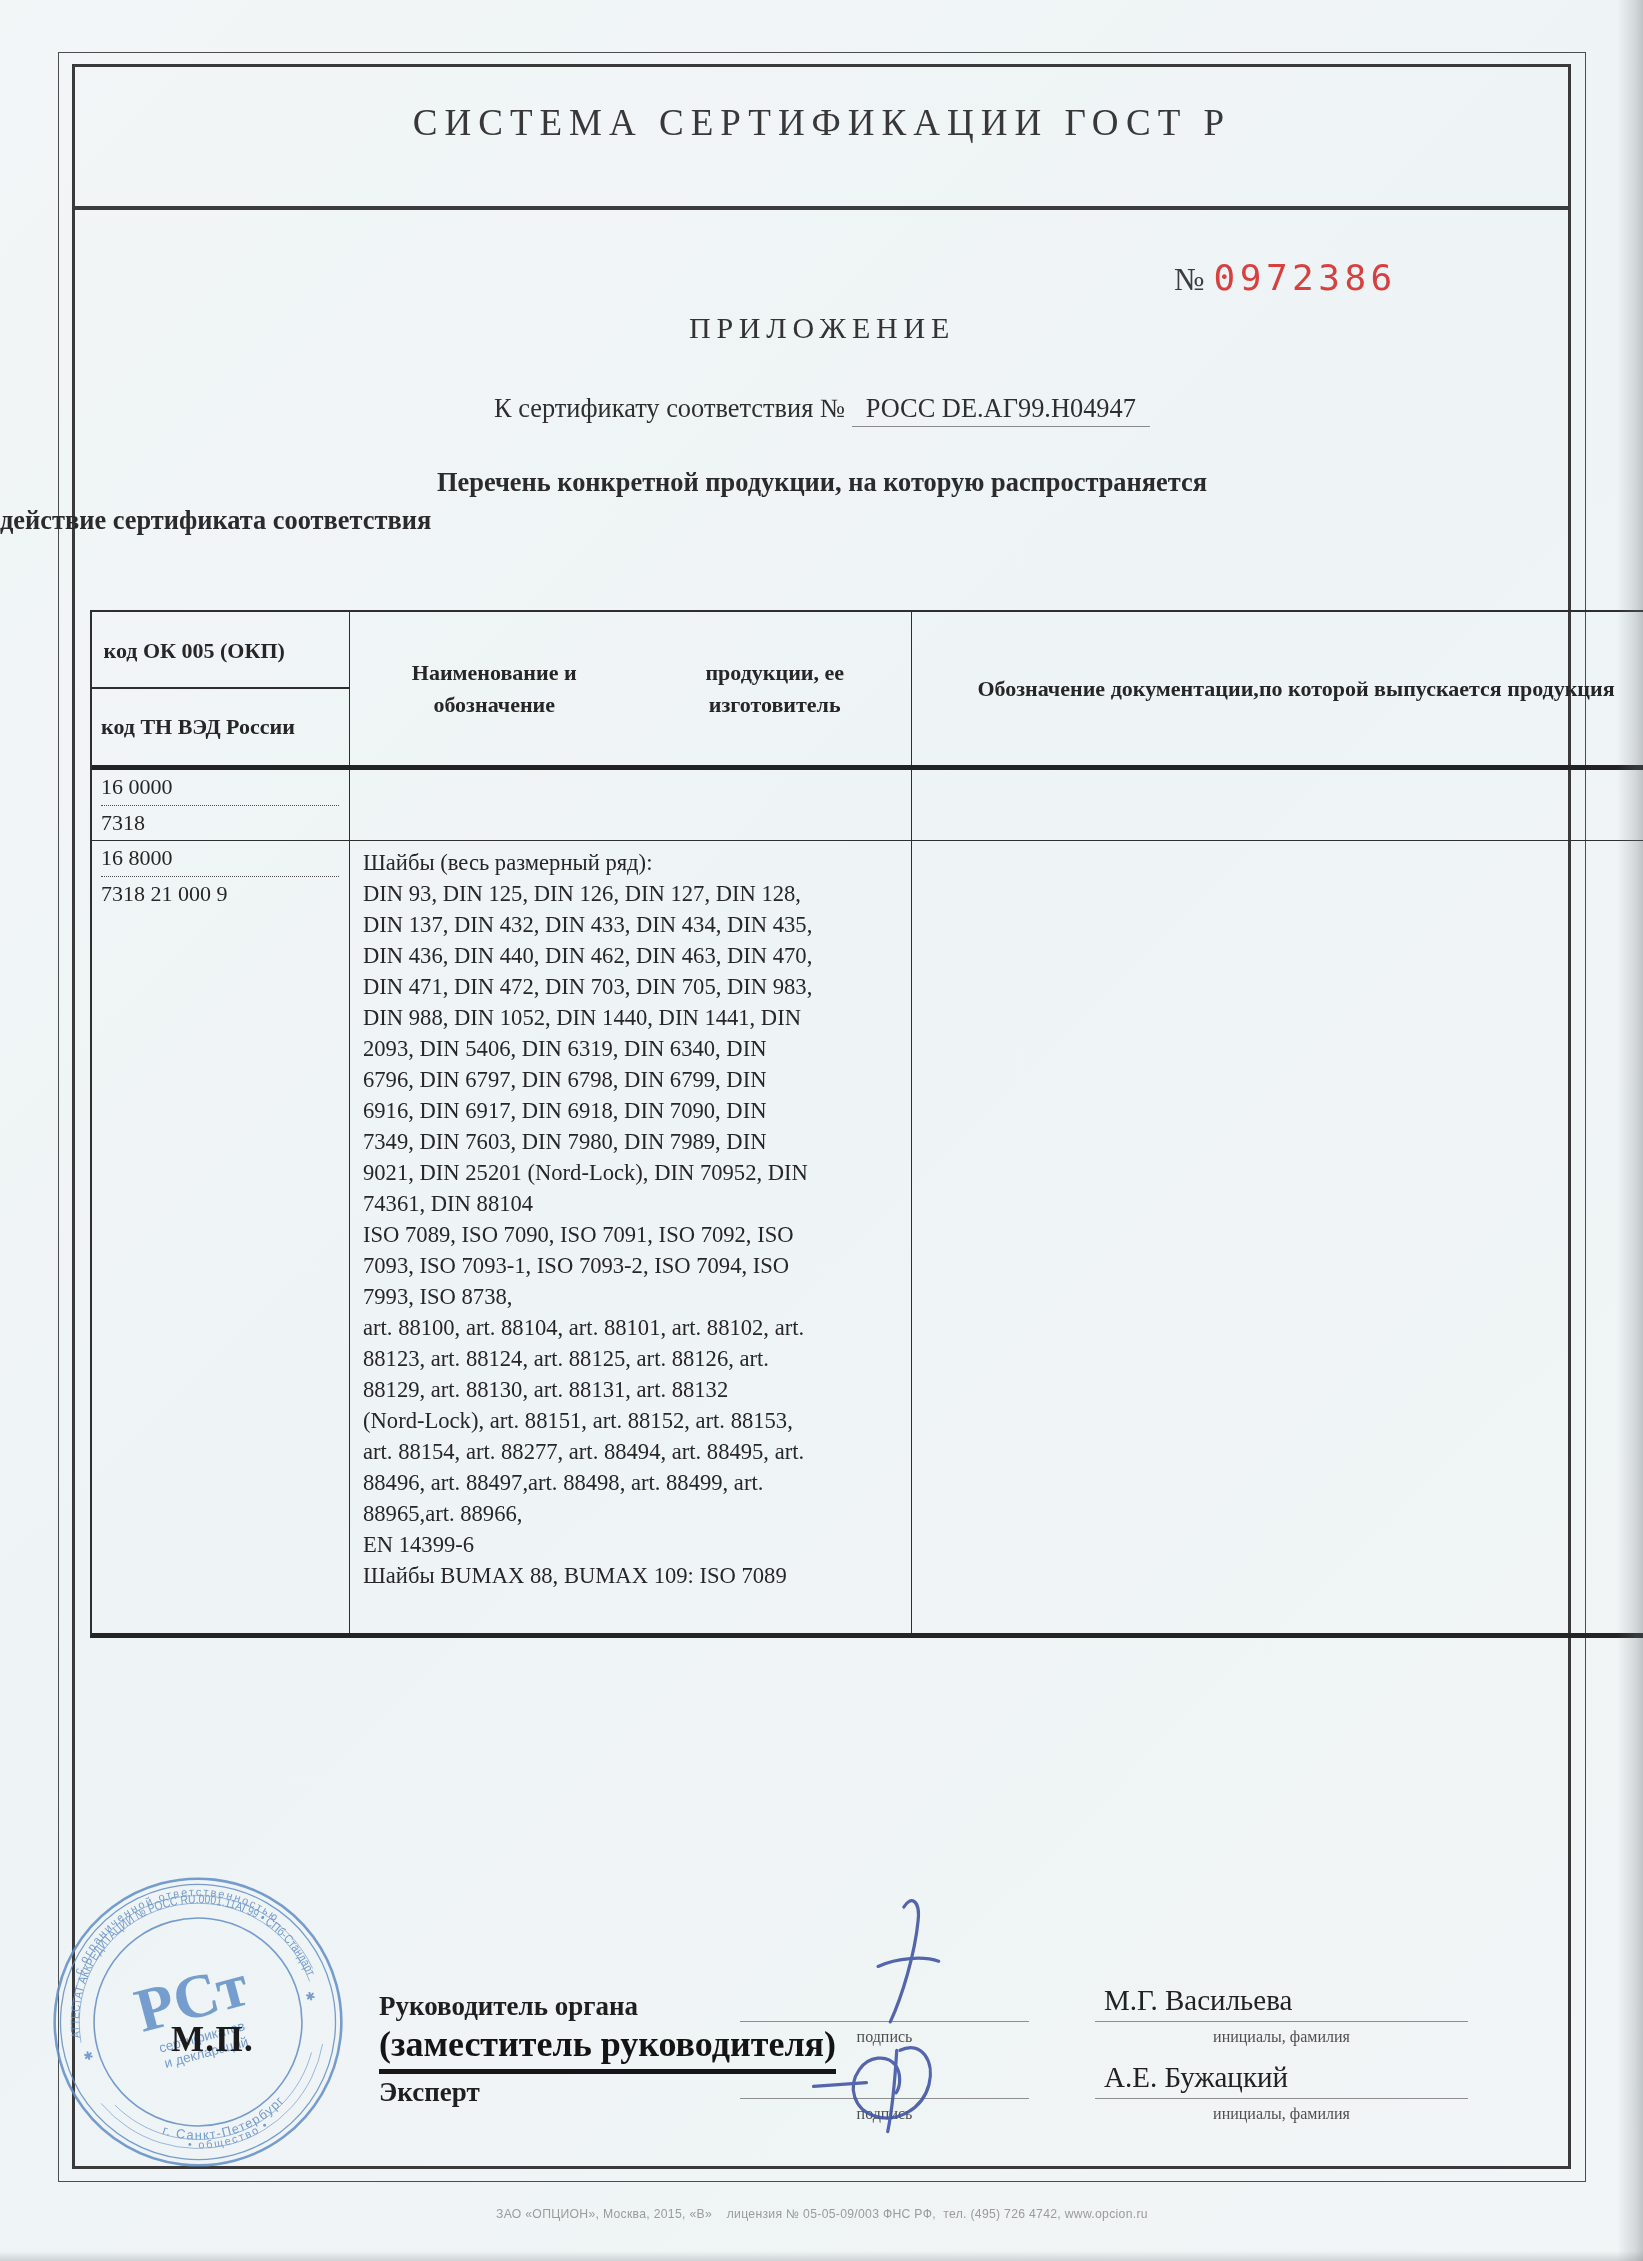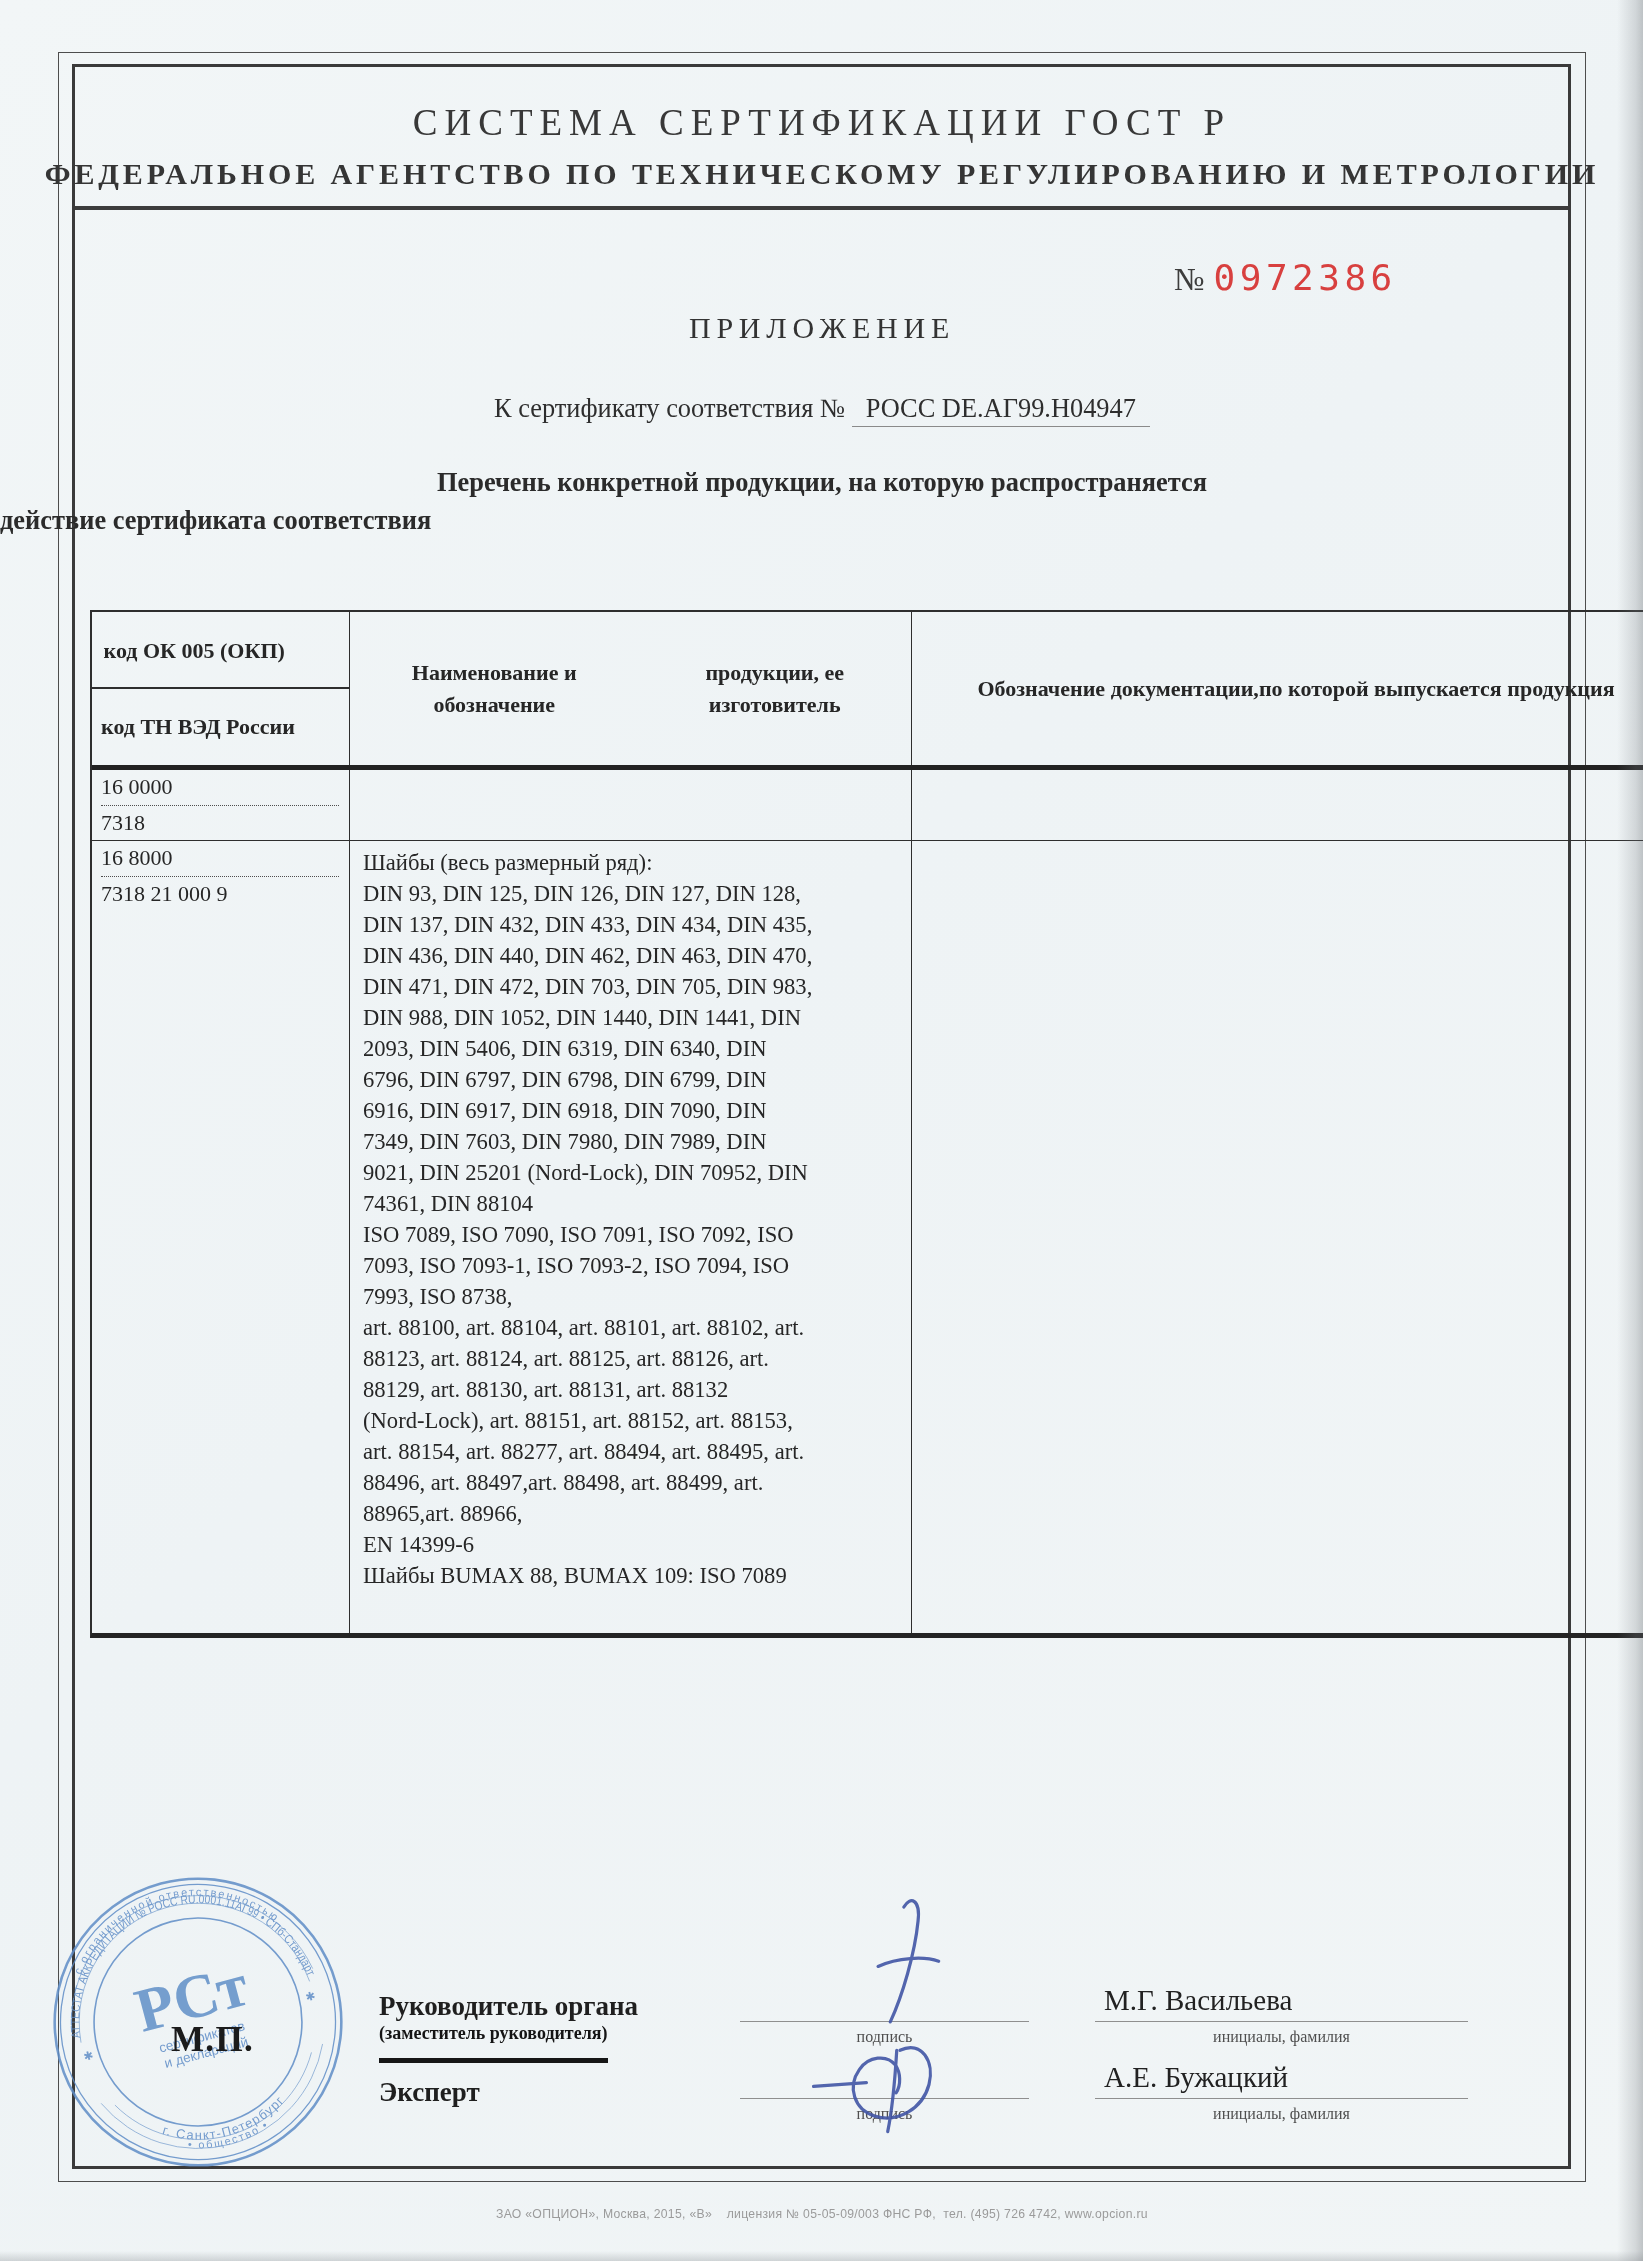--- a/index.html
+++ b/index.html
@@ -44,22 +44,22 @@
   .hcol1 .lab2{position:absolute;left:9px;top:102px;}
   .hmid{display:flex;align-items:center;justify-content:center;
         font-weight:bold;font-size:22px;line-height:32px;text-align:center;}
   .codecell{padding:3.9px 0 0 9px;font-size:22px;}
   .codecell .dots{border-bottom:1.9px dotted #4e4e4e;width:96%;margin:5.2px 0 3.9px 0;}
   .prodcell{padding:6.4px 0 0 13px;font-size:22.6px;line-height:31px;}
   .prodcell div{white-space:nowrap;overflow:hidden;}
   .emptycell{}
 
   .role1{position:absolute;left:379px;top:1989px;font-size:27px;font-weight:bold;color:#1f1f1f;line-height:34px;}
-  .role1b{position:absolute;left:379px;top:2023px;font-size:18px;font-weight:bold;color:#141414;
-        border-bottom:5.2px solid #161616;padding-bottom:14px;}
+  .role1b{position:absolute;left:379px;top:2023px;font-size:36px;font-weight:bold;color:#141414;
+        border-bottom:5.2px solid #161616;padding-bottom:4px;}
   .role2{position:absolute;left:379px;top:2077px;font-size:27px;font-weight:bold;color:#1f1f1f;}
   .sigline1{position:absolute;left:740px;top:2021px;width:289px;border-top:1.9px solid #8f8f8f;}
   .sigline2{position:absolute;left:740px;top:2098px;width:289px;border-top:1.9px solid #8f8f8f;}
   .sigcap1{position:absolute;left:740px;top:2028px;width:289px;text-align:center;font-size:16px;color:#4f4f4f;}
   .sigcap2{position:absolute;left:740px;top:2105px;width:289px;text-align:center;font-size:16px;color:#4f4f4f;}
   .name1{position:absolute;left:1104px;top:1984px;width:371px;font-size:29px;color:#222;}
   .name2{position:absolute;left:1104px;top:2061px;width:371px;font-size:29px;color:#222;}
   .nameline1{position:absolute;left:1095px;top:2021px;width:373px;border-top:1.9px solid #8f8f8f;}
   .nameline2{position:absolute;left:1095px;top:2098px;width:373px;border-top:1.9px solid #8f8f8f;}
   .namecap1{position:absolute;left:1095px;top:2028px;width:373px;text-align:center;font-size:16px;color:#4f4f4f;}
@@ -75,21 +75,20 @@
         white-space:pre;letter-spacing:0.3px;}
 </style>
 </head>
 <body>
 
 <div class="page">
   <div class="frame-outer"></div>
   <div class="frame-inner"></div>
 
   <div class="title1">СИСТЕМА СЕРТИФИКАЦИИ ГОСТ Р</div>
-  <div class="title2">ФЕДЕРАЛЬНОЕ АГЕНТСТВО ПО ТЕХНИЧЕСКОМУ РЕГУЛИРОВАНИЮ И МЕТРОЛОГИИ</div>
   <div class="sep-line"></div>
 
   <div class="cert-number">
     <span class="no-sign">№</span><span class="digits">0972386</span>
   </div>
 
   <div class="appendix">ПРИЛОЖЕНИЕ</div>
 
   <div class="cert-ref">
     <span>К сертификату соответствия №</span>

